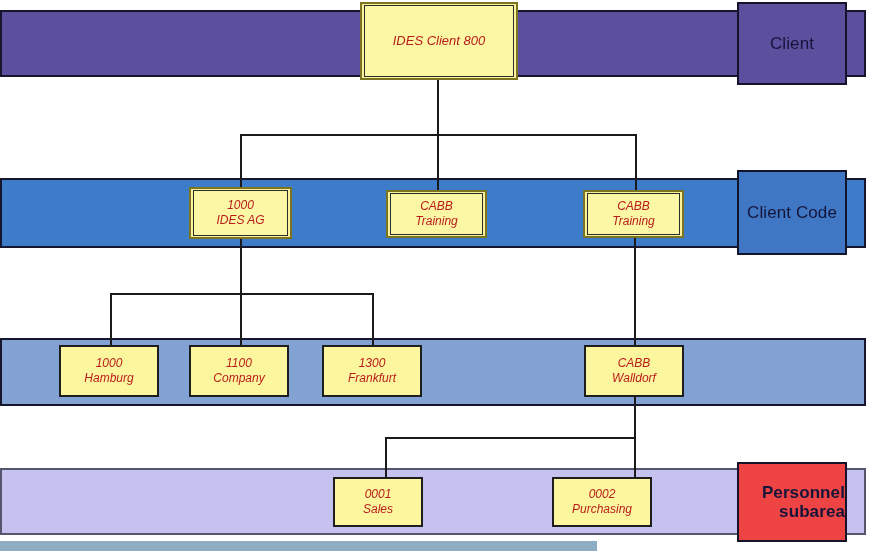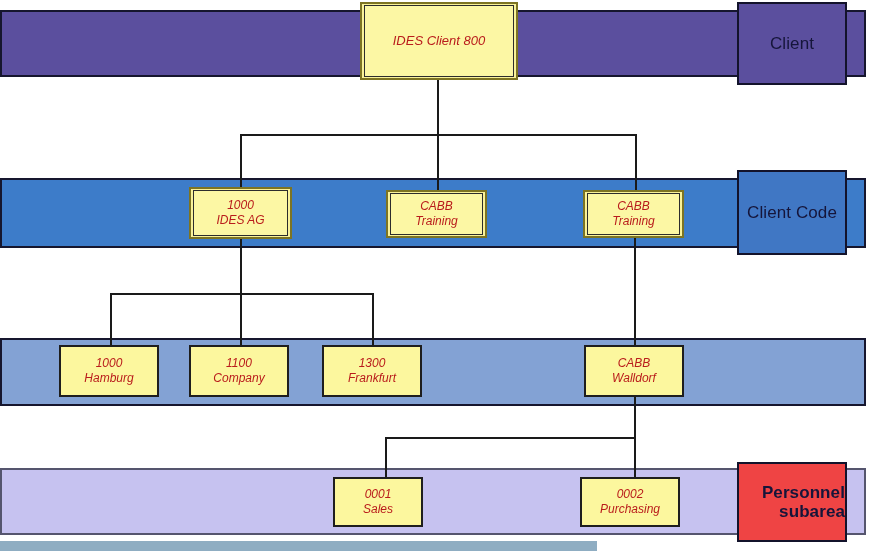--- a/index.html
+++ b/index.html
@@ -69,21 +69,21 @@
   .n-cc1000   {left:189px;top:187px;width:103px;height:52px; font-size:12px;}
   .n-cc-tr1   {left:386px;top:190px;width:101px;height:48px; font-size:12px;}
   .n-cc-tr2   {left:583px;top:190px;width:101px;height:48px; font-size:12px;}
 
   .n-pa1000   {left:59px; top:345px;width:100px;height:52px; font-size:12px;}
   .n-pa1100   {left:189px;top:345px;width:100px;height:52px; font-size:12px;}
   .n-pa1300   {left:322px;top:345px;width:100px;height:52px; font-size:12px;}
   .n-pawall   {left:584px;top:345px;width:100px;height:52px; font-size:12px;}
 
   .n-ps0001   {left:333px;top:477px;width:90px;height:50px; font-size:12px;}
-  .n-ps0002   {left:580px;top:477px;width:100px;height:50px; font-size:12px;}
+  .n-ps0002   {left:552px;top:477px;width:100px;height:50px; font-size:12px;}
 
   .node .txt{display:block;}
 
   
   .accent-strip{
     position:absolute;left:0px;top:541px;width:597px;height:10px;
     background:#8fadc2;
   }
 </style>
 </head>

